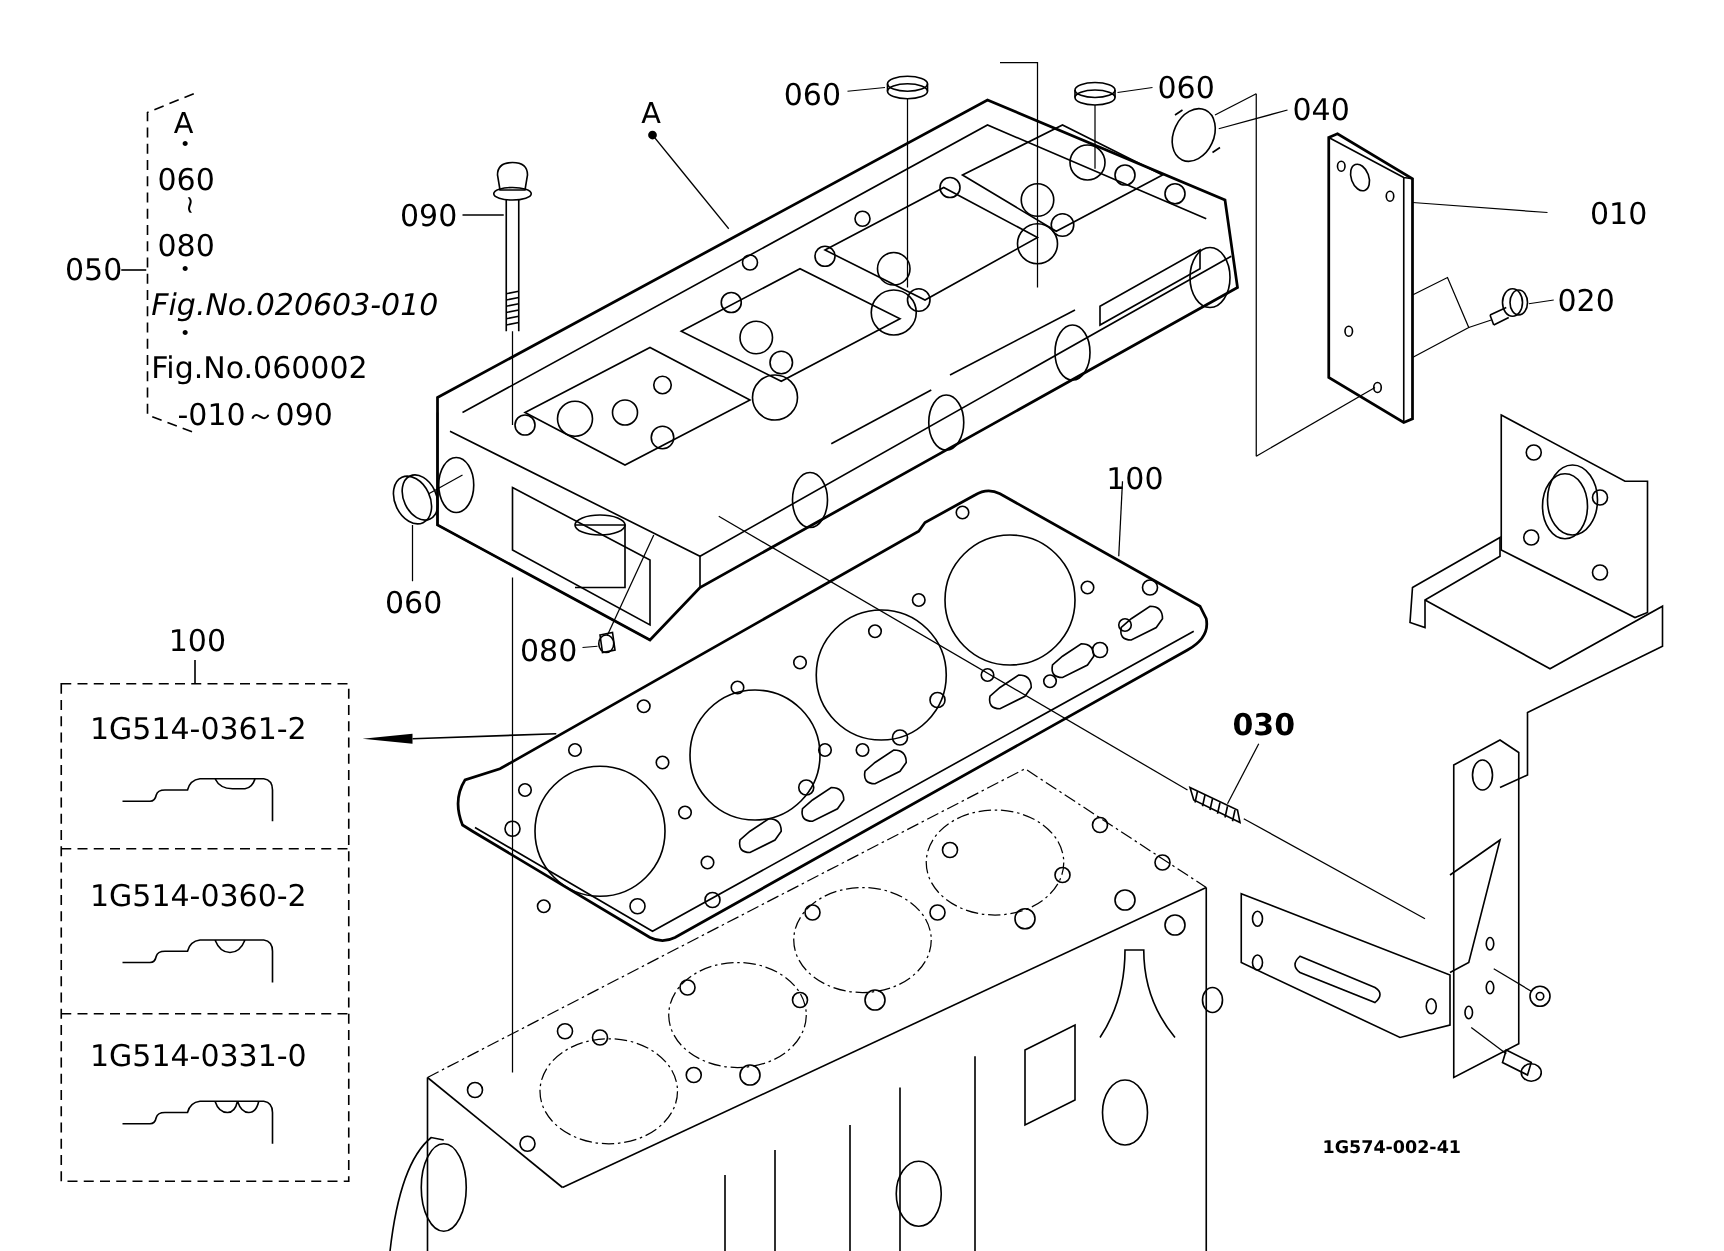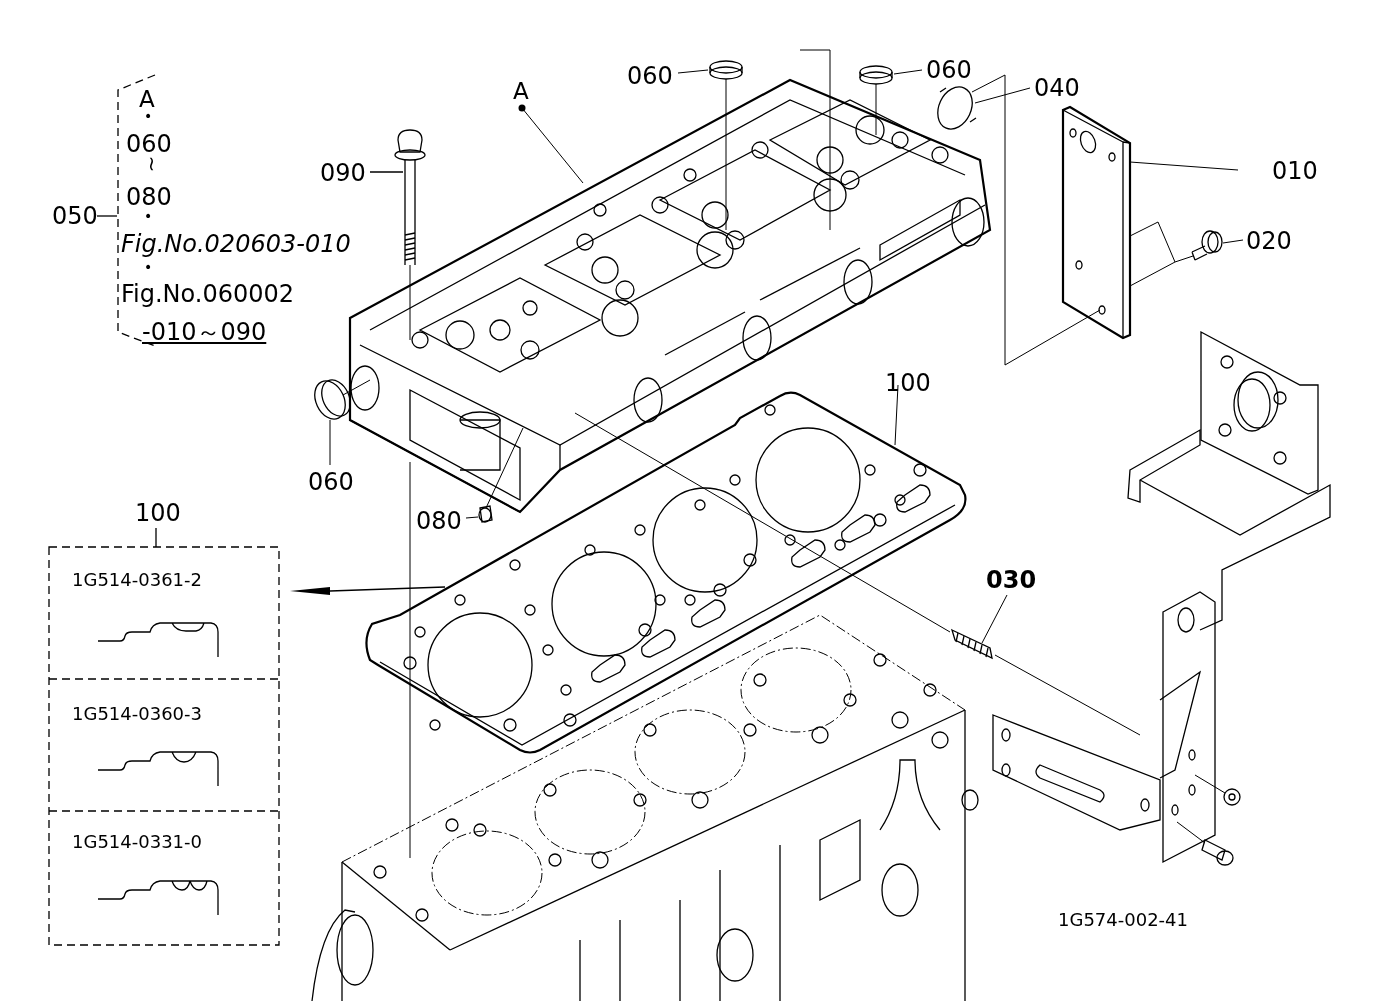--- a/index.html
+++ b/index.html
@@ -1,22 +1,22 @@
 <!DOCTYPE html>
 <html><head>
 <meta charset="utf-8">
 <style>
   html,body{margin:0;padding:0;background:#ffffff;}
   body{width:1379px;height:1001px;overflow:hidden;position:relative;font-family:"DejaVu Sans",sans-serif;}
   #drawing{position:absolute;left:0;top:0;width:1379px;height:1001px;}
   .lbl{position:absolute;font-family:"DejaVu Sans",sans-serif;color:#000;white-space:nowrap;line-height:1;}
   .callout{font-size:24px;}
   .side{font-size:24px;}
-  .pn{font-size:18px;}
-  .ref{font-size:18px;}
+  .pn{font-size:24px;}
+  .ref{font-size:14px;font-weight:bold;}
   svg .ln{stroke:#000;stroke-width:1.3;fill:none;}
   svg .thin{stroke:#000;stroke-width:1;fill:none;}
   svg .thick{stroke:#000;stroke-width:2.2;fill:none;}
   svg .dash{stroke:#000;stroke-width:1.3;fill:none;stroke-dasharray:8 5;}
   svg .dashdot{stroke:#000;stroke-width:1;fill:none;stroke-dasharray:10 3 2 3;}
   svg .fill{fill:#000;stroke:none;}
 </style>
 </head>
 <body>
 
@@ -291,33 +291,33 @@
 
 <div class="lbl side" style="left:139px;top:88px;font-size:23px;">A</div>
 <div class="lbl side" style="left:144px;top:109px;font-size:14px;">•</div>
 <div class="lbl side" style="left:126px;top:132px;">060</div>
 <div class="lbl side" style="left:144px;top:154px;font-size:20px;transform:rotate(90deg);">~</div>
 <div class="lbl side" style="left:126px;top:185px;">080</div>
 <div class="lbl side" style="left:144px;top:209px;font-size:14px;">•</div>
 <div class="lbl side" style="left:121px;top:232px;font-style:italic;">Fig.No.020603-010</div>
 <div class="lbl side" style="left:144px;top:260px;font-size:14px;">•</div>
 <div class="lbl side" style="left:121px;top:282px;">Fig.No.060002</div>
-<div class="lbl side" style="left:142px;top:320px;text-decoration:underline;">-010～090</div>
+<div class="lbl side" style="left:142px;top:320px;">-010～090</div>
 
 <div class="lbl callout" style="left:52px;top:204px;">050</div>
 <div class="lbl callout" style="left:320px;top:161px;">090</div>
 <div class="lbl callout" style="left:513px;top:80px;font-size:23px;">A</div>
 <div class="lbl callout" style="left:627px;top:64px;">060</div>
 <div class="lbl callout" style="left:926px;top:58px;">060</div>
 <div class="lbl callout" style="left:1034px;top:76px;">040</div>
 <div class="lbl callout" style="left:1272px;top:159px;">010</div>
 <div class="lbl callout" style="left:1246px;top:229px;">020</div>
 <div class="lbl callout" style="left:308px;top:470px;">060</div>
 <div class="lbl callout" style="left:416px;top:509px;">080</div>
 <div class="lbl callout" style="left:885px;top:371px;">100</div>
 <div class="lbl callout" style="left:986px;top:568px;font-weight:bold;">030</div>
 <div class="lbl callout" style="left:135px;top:501px;">100</div>
 
 <div class="lbl pn" style="left:72px;top:571px;">1G514-0361-2</div>
-<div class="lbl pn" style="left:72px;top:705px;">1G514-0360-3</div>
+<div class="lbl pn" style="left:72px;top:705px;">1G514-0360-2</div>
 <div class="lbl pn" style="left:72px;top:833px;">1G514-0331-0</div>
 
 <div class="lbl ref" style="left:1058px;top:911px;">1G574-002-41</div>
 
 </body></html>

